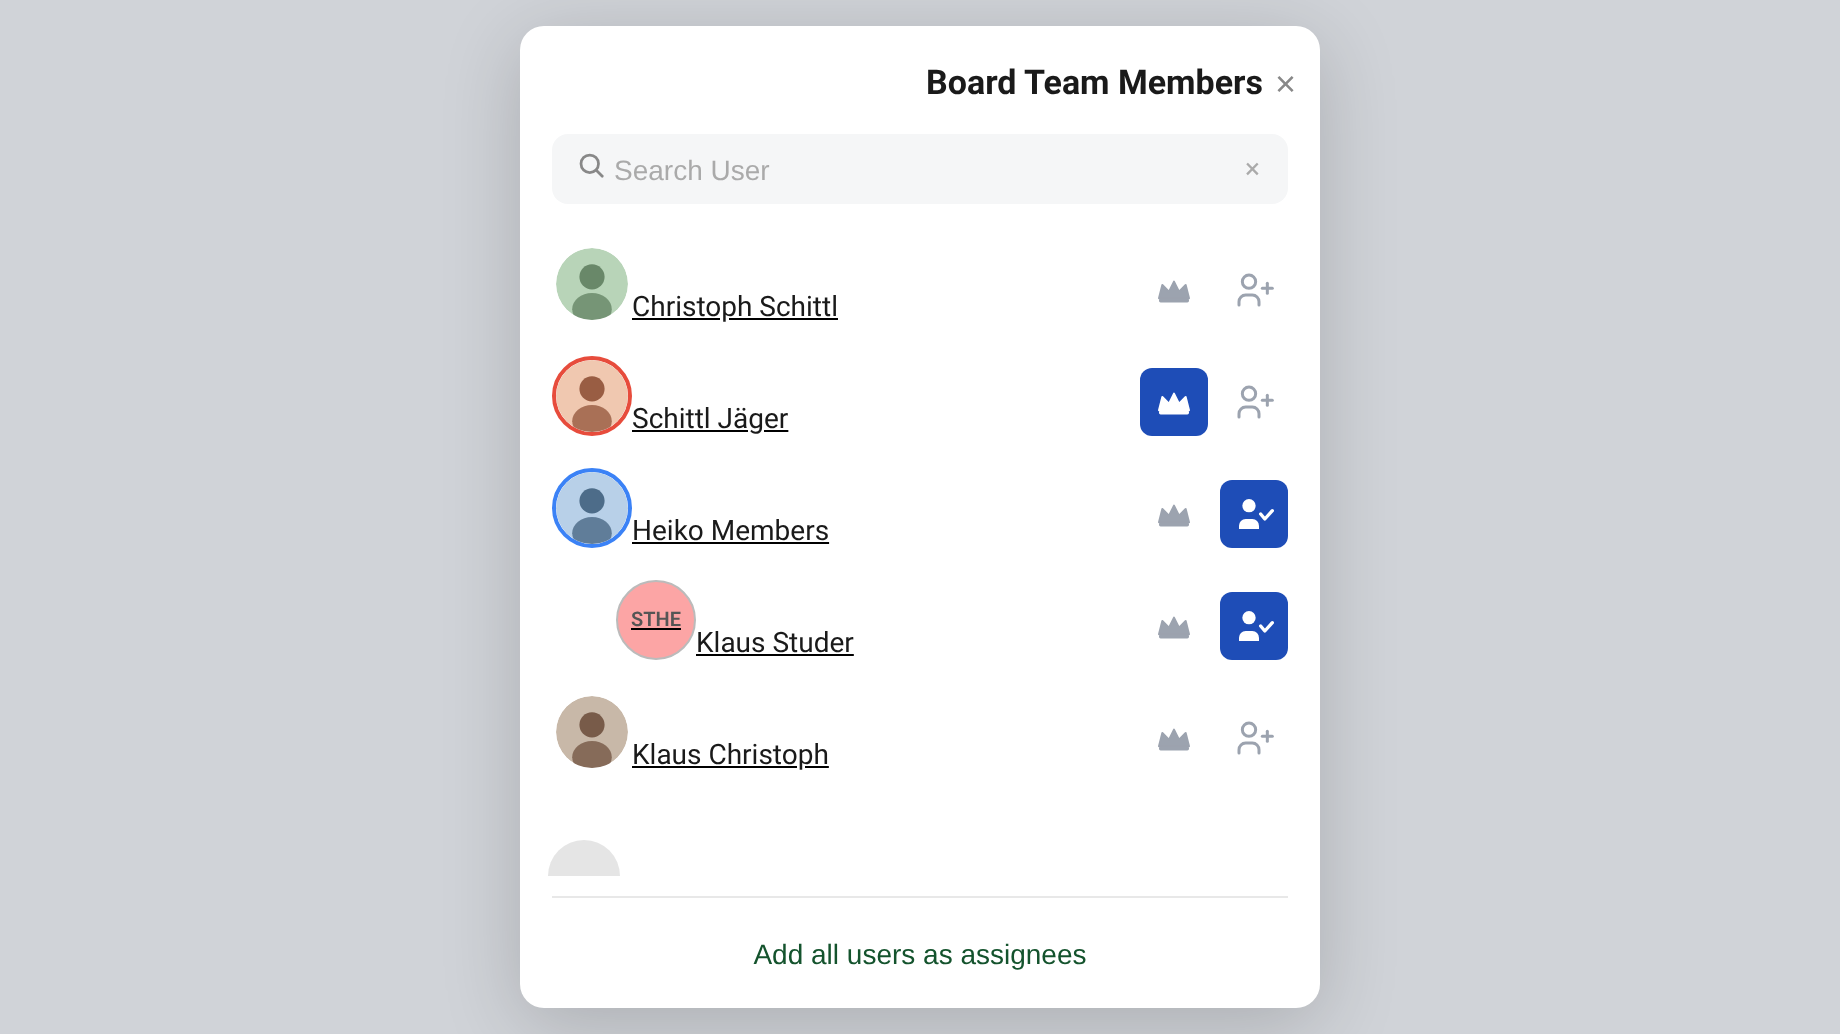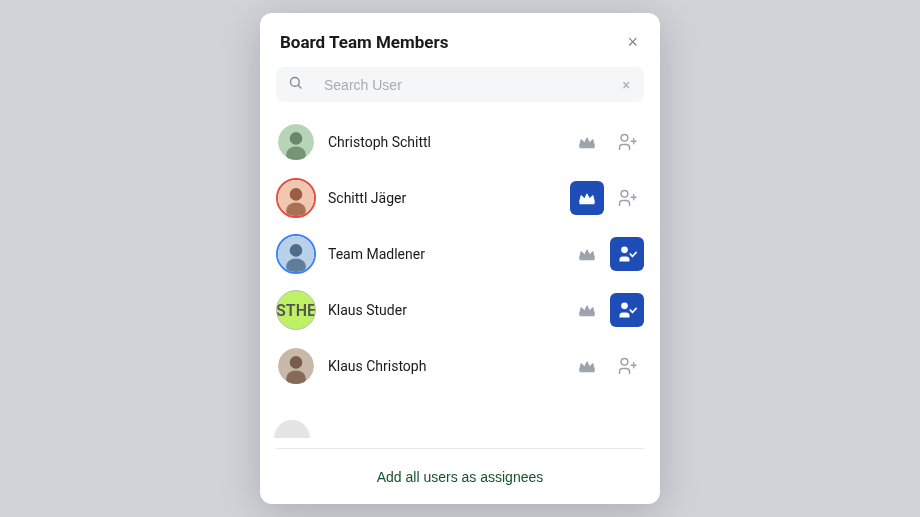--- a/index.html
+++ b/index.html
@@ -19,22 +19,22 @@
       width: 400px;
       box-shadow: 0 8px 40px rgba(0,0,0,0.18);
       overflow: hidden;
       display: flex;
       flex-direction: column;
     }
 
     .modal-header {
       display: flex;
       align-items: center;
-      justify-content: space-between;
-      padding: 18px 16px 14px 20px;
+      justify-content: flex-end;
+      padding: 18px 6px 14px 20px;
     }
 
     .modal-title {
       font-size: 17px;
       font-weight: 700;
       color: #1a1a1a;
     }
 
     .close-btn {
       background: none;
@@ -50,21 +50,21 @@
     .search-container {
       padding: 0 16px 12px 16px;
     }
 
     .search-box {
       display: flex;
       align-items: center;
       background: #f5f6f7;
       border-radius: 8px;
       padding: 8px 12px;
-      gap: 21px;
+      gap: 4px;
     }
 
     .search-icon {
       color: #888;
       font-size: 15px;
       flex-shrink: 0;
     }
 
     .search-input {
       border: none;
@@ -98,23 +98,23 @@
     .members-list::-webkit-scrollbar-track {
       background: transparent;
     }
     .members-list::-webkit-scrollbar-thumb {
       background: #ccc;
       border-radius: 3px;
     }
 
     .member-row {
       display: flex;
-      align-items: center;
+      align-items: flex-end;
       padding: 8px 12px;
-      gap: 12px;
+      text-decoration: underline;
     }
 
     .avatar {
       width: 40px;
       height: 40px;
       border-radius: 50%;
       flex-shrink: 0;
       overflow: hidden;
       display: flex;
       align-items: center;
@@ -264,39 +264,39 @@
         </div>
       </div>
       <div class="member-row">
         <div class="avatar border-blue" style="border: 2px solid #3b82f6;">
       <svg viewBox="0 0 40 40" xmlns="http://www.w3.org/2000/svg" width="40" height="40">
     <circle cx="20" cy="20" r="20" fill="#b8d0e8"></circle>
     <circle cx="20" cy="16" r="7" fill="#3a5a78" opacity="0.85"></circle>
     <ellipse cx="20" cy="34" rx="11" ry="9" fill="#3a5a78" opacity="0.7"></ellipse>
   </svg>
     </div>
-        <span class="member-name">Team Madlener</span>
+        <span class="member-name">Heiko Members</span>
         <div class="action-icons">
           <button class="icon-btn " title="Make admin">
     <svg class="crown-svg" viewBox="0 0 24 24" fill="#9ca3af" xmlns="http://www.w3.org/2000/svg">
     <path d="M3 17l2-8 4 4 3-6 3 6 4-4 2 8H3z" stroke="#9ca3af" stroke-width="1.2" stroke-linejoin="round"></path>
     <rect x="3" y="17" width="18" height="2.5" rx="1" fill="#9ca3af"></rect>
   </svg>
   </button>
           <button class="icon-btn active" title="Remove assignee">
     <svg class="person-assigned-svg" viewBox="0 0 24 24" fill="white" xmlns="http://www.w3.org/2000/svg">
     <circle cx="9" cy="7" r="4" fill="white"></circle>
     <path d="M3 21v-2a4 4 0 014-4h4a4 4 0 014 4v2" fill="white"></path>
     <polyline points="16 12 18.5 15 23 10" stroke="white" stroke-width="2" stroke-linecap="round" stroke-linejoin="round" fill="none"></polyline>
   </svg>
   </button>
         </div>
       </div>
       <div class="member-row">
-        <div class="avatar " style="border: 1.5px solid #bbb; background:#bef264; font-size:16px; font-weight:600; color:#555;">
+        <div class="avatar " style="border: 1.5px solid #bbb; background:#fca5a5; font-size:10px; font-weight:600; color:#555;margin-left:32px;">
       <span>STHE</span>
     </div>
         <span class="member-name">Klaus Studer</span>
         <div class="action-icons">
           <button class="icon-btn " title="Make admin">
     <svg class="crown-svg" viewBox="0 0 24 24" fill="#9ca3af" xmlns="http://www.w3.org/2000/svg">
     <path d="M3 17l2-8 4 4 3-6 3 6 4-4 2 8H3z" stroke="#9ca3af" stroke-width="1.2" stroke-linejoin="round"></path>
     <rect x="3" y="17" width="18" height="2.5" rx="1" fill="#9ca3af"></rect>
   </svg>
   </button>

